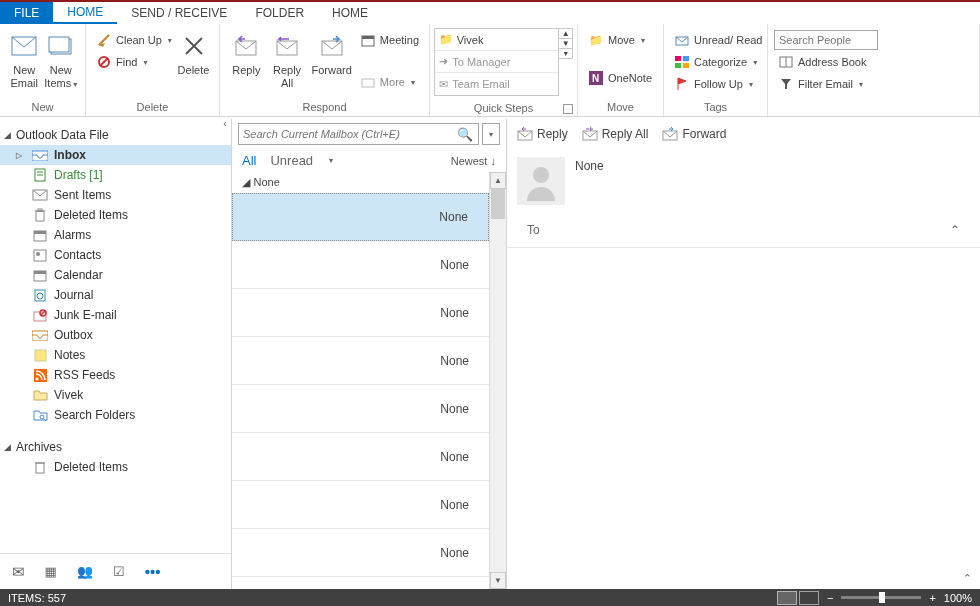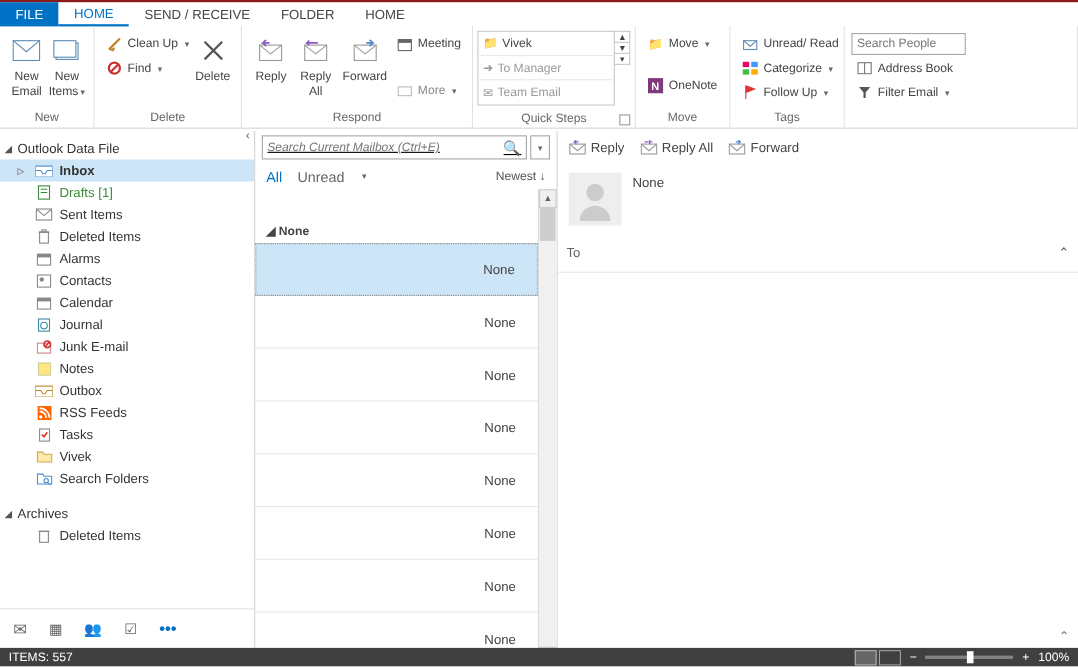--- a/index.html
+++ b/index.html
@@ -42,46 +42,46 @@
 .nav-item { padding: 3px 8px 3px 16px; display: flex; align-items: center; gap: 6px; cursor: pointer; color: #333; }
 .nav-item.selected { background: #cde6f7; font-weight: bold; }
 .nav-item .ficon { width: 16px; height: 14px; display: flex; align-items: center; justify-content: center; }
 .nav-item .tri-sm { font-size: 8px; width: 10px; color: #888; }
 .nav-switch { height: 36px; border-top: 1px solid #e1e1e1; display: flex; align-items: center; gap: 20px; padding: 0 12px; color: #666; }
 .nav-switch span { cursor: pointer; font-size: 15px; }
 
 
 .msglist { width: 275px; border-right: 1px solid #d4d4d4; display: flex; flex-direction: column; }
 .search-row { padding: 4px 6px; display: flex; gap: 3px; }
-.search-box { flex: 1; border: 1px solid #a6a6a6; height: 22px; display: flex; align-items: center; padding: 0 4px; text-decoration: underline; }
+.search-box { flex: 1; border: 1px solid #a6a6a6; height: 22px; display: flex; align-items: center; padding: 0 4px; }
 .search-box input { border: none; outline: none; flex: 1; font-size: 11px; color: #888; font-style: italic; background: transparent; }
 .search-box .mag { color: #0072c6; font-size: 13px; }
 .search-scope { width: 18px; height: 22px; border: 1px solid #a6a6a6; display: flex; align-items: center; justify-content: center; font-size: 8px; color: #666; cursor: pointer; }
 .filter-row { display: flex; align-items: center; padding: 4px 10px 4px 10px; font-size: 13px; }
 .filter-item { margin-right: 14px; cursor: pointer; color: #666; }
 .filter-item.active { color: #0072c6; }
 .arrange { margin-left: auto; font-size: 11px; color: #555; cursor: pointer; }
 .list-area { flex: 1; display: flex; }
 .list-body { flex: 1; overflow: hidden; }
-.group-hdr { padding: 4px 10px; font-size: 11px; font-weight: bold; color: #444; margin-top: 28px; }
+.group-hdr { padding: 4px 10px; font-size: 11px; font-weight: normal; color: #444; }
 .msg-item { height: 48px; border-bottom: 1px solid #e8e8e8; display: flex; align-items: center; justify-content: flex-end; padding: 0 20px; font-size: 12px; color: #444; }
 .msg-item.selected { background: #cde6f7; border: 1px dotted #888; }
 .scrollbar { width: 17px; background: #f0f0f0; border-left: 1px solid #dcdcdc; position: relative; }
 .sb-btn { width: 100%; height: 17px; background: #f0f0f0; border: 1px solid #cacaca; display: flex; align-items: center; justify-content: center; font-size: 8px; color: #606060; cursor: pointer; }
 .sb-thumb { position: absolute; top: 17px; left: 1px; right: 1px; height: 30px; background: #cdcdcd; cursor: pointer; }
 
 
 .reading { flex: 1; display: flex; flex-direction: column; position: relative; }
 .read-actions { height: 30px; display: flex; align-items: center; gap: 14px; padding: 0 10px; font-size: 12px; color: #444; }
 .read-actions .ra { display: flex; align-items: center; gap: 4px; cursor: pointer; }
 .read-actions .ra svg { width: 16px; height: 14px; }
 .read-header { display: flex; padding: 8px 10px; gap: 10px; }
 .avatar { width: 48px; height: 48px; background: #eee; display: flex; align-items: center; justify-content: center; }
 .read-subject { font-size: 12px; color: #444; padding-top: 2px; }
-.read-to-row { display: flex; align-items: flex-end; padding: 10px 8px; font-size: 12px; color: #666; border-bottom: 1px solid #e8e8e8; }
+.read-to-row { display: flex; align-items: flex-end; padding: 10px 20px; font-size: 12px; color: #666; border-bottom: 1px solid #e8e8e8; }
 .read-to-row .caret { margin-left: auto; cursor: pointer; }
 .read-body { flex: 1; }
 .read-caret-footer { position: absolute; bottom: 4px; right: 8px; font-size: 11px; color: #666; cursor: pointer; }
 
 
 .status { position: absolute; bottom: 0; left: 0; right: 0; height: 17px; background: #404040; color: #fff; font-size: 11px; display: flex; align-items: center; padding: 0 8px; }
 .status .right { margin-left: auto; display: flex; align-items: center; gap: 8px; }
 .zoom-track { width: 80px; height: 3px; background: rgba(255,255,255,0.35); position: relative; }
 .zoom-thumb { position: absolute; top: -4px; left: 38px; width: 6px; height: 11px; background: #fff; }
 .view-btns { display: flex; gap: 2px; }
@@ -433,57 +433,47 @@
               <rect x="1" y="3" width="12" height="9" fill="#fff" stroke="#c88"></rect>
               <circle cx="10" cy="4" r="3" fill="none" stroke="#c33" stroke-width="1.5"></circle>
               <line x1="8" y1="6" x2="12" y2="2" stroke="#c33" stroke-width="1.5"></line>
             </svg>
           </span>
           <span>Junk E-mail</span>
         </div>
       <div class="nav-item">
           <span class="tri-sm"></span>
           <span class="ficon">
-            <svg width="13" height="13">
-              <rect x="1" y="1" width="11" height="11" fill="#ffe680" stroke="#cc9"></rect>
-            </svg>
-          </span>
-          <span>Notes</span>
-        </div>
-      <div class="nav-item">
-          <span class="tri-sm"></span>
-          <span class="ficon">
             <svg width="16" height="12">
               <rect x="0" y="2" width="16" height="10" fill="#fff" stroke="#c08327"></rect>
               <path d="M0 6 L5 6 L7 9 L9 9 L11 6 L16 6" stroke="#c08327" fill="none"></path>
             </svg>
           </span>
           <span>Outbox</span>
+        </div>
+      <div class="nav-item">
+          <span class="tri-sm"></span>
+          <span class="ficon">
+            <svg width="13" height="13">
+              <rect x="1" y="1" width="11" height="11" fill="#ffe680" stroke="#cc9"></rect>
+            </svg>
+          </span>
+          <span>Notes</span>
         </div>
       <div class="nav-item">
           <span class="tri-sm"></span>
           <span class="ficon">
             <svg width="13" height="13">
               <rect width="13" height="13" fill="#f60"></rect>
               <circle cx="3" cy="10" r="1.5" fill="#fff"></circle>
               <path d="M2 5 A6 6 0 0 1 8 11" stroke="#fff" fill="none" stroke-width="1.5"></path>
               <path d="M2 2 A9 9 0 0 1 11 11" stroke="#fff" fill="none" stroke-width="1.5"></path>
             </svg>
           </span>
           <span>RSS Feeds</span>
-        </div>
-      <div class="nav-item">
-          <span class="tri-sm"></span>
-          <span class="ficon">
-            <svg width="13" height="14">
-              <rect x="2" y="2" width="9" height="11" fill="#fff" stroke="#888"></rect>
-              <path d="M4 7 L6 9 L9 5" stroke="#d33" fill="none" stroke-width="1.5"></path>
-            </svg>
-          </span>
-          <span>Tasks</span>
         </div>
       <div class="nav-item">
           <span class="tri-sm"></span>
           <span class="ficon">
             <svg width="15" height="12">
               <path d="M1 2 L6 2 L7 4 L14 4 L14 11 L1 11 Z" fill="#ffe9a8" stroke="#caa85a"></path>
             </svg>
           </span>
           <span>Vivek</span>
         </div>

